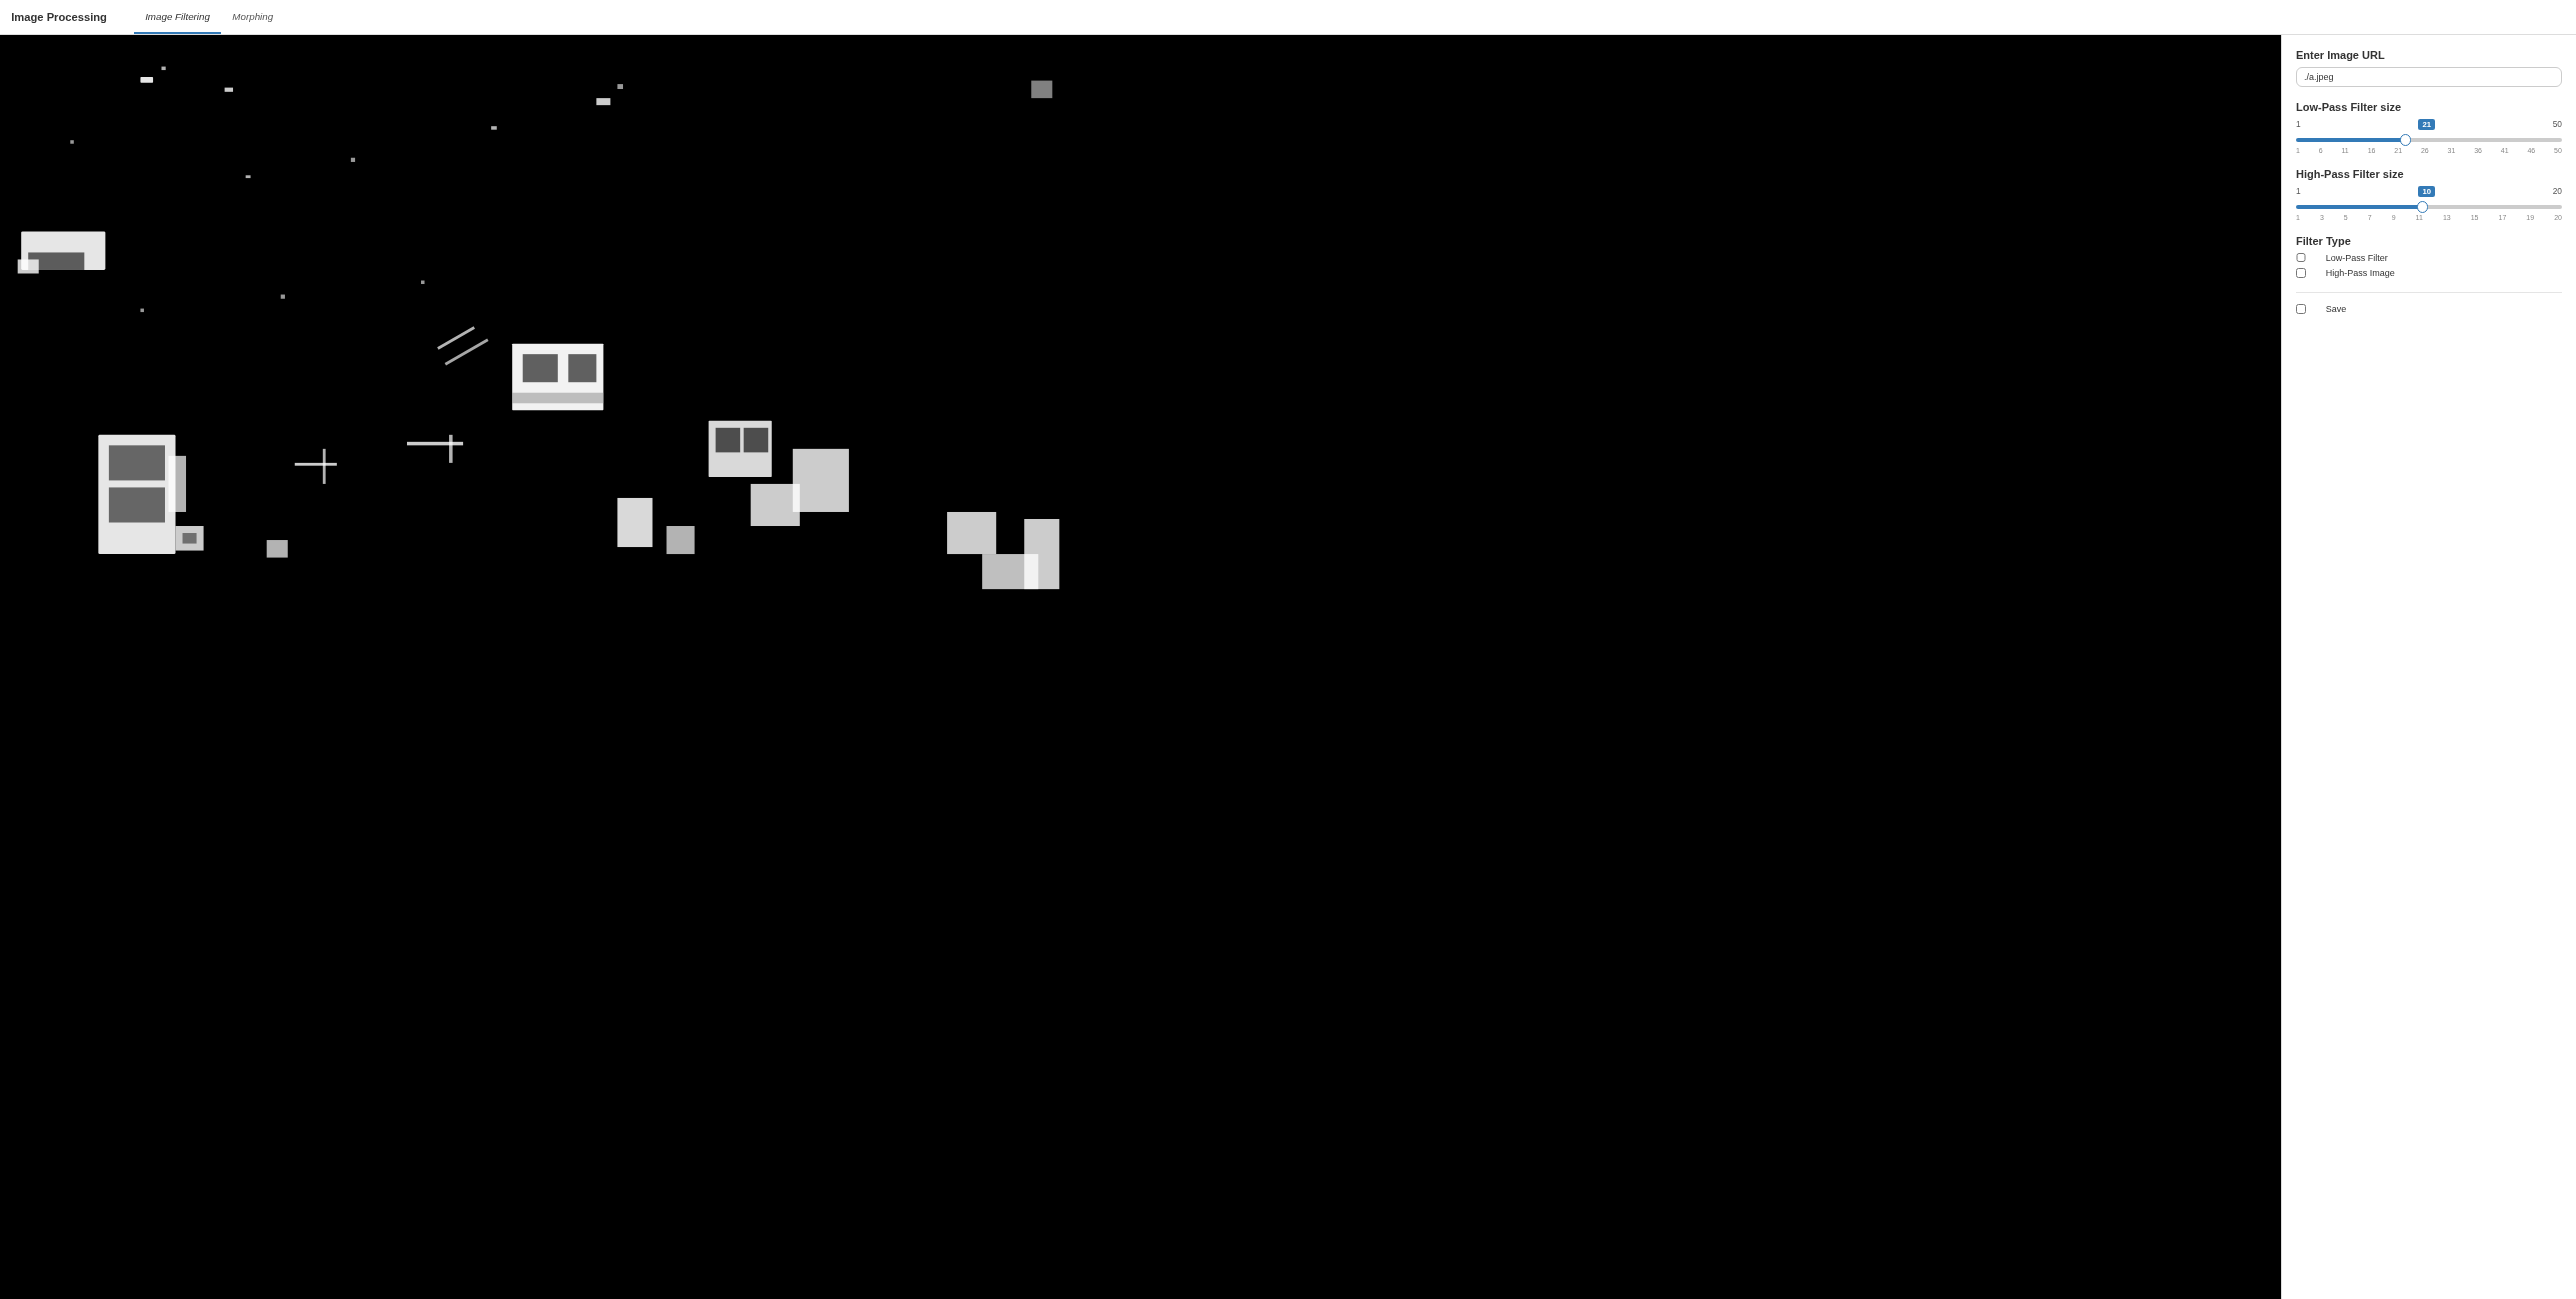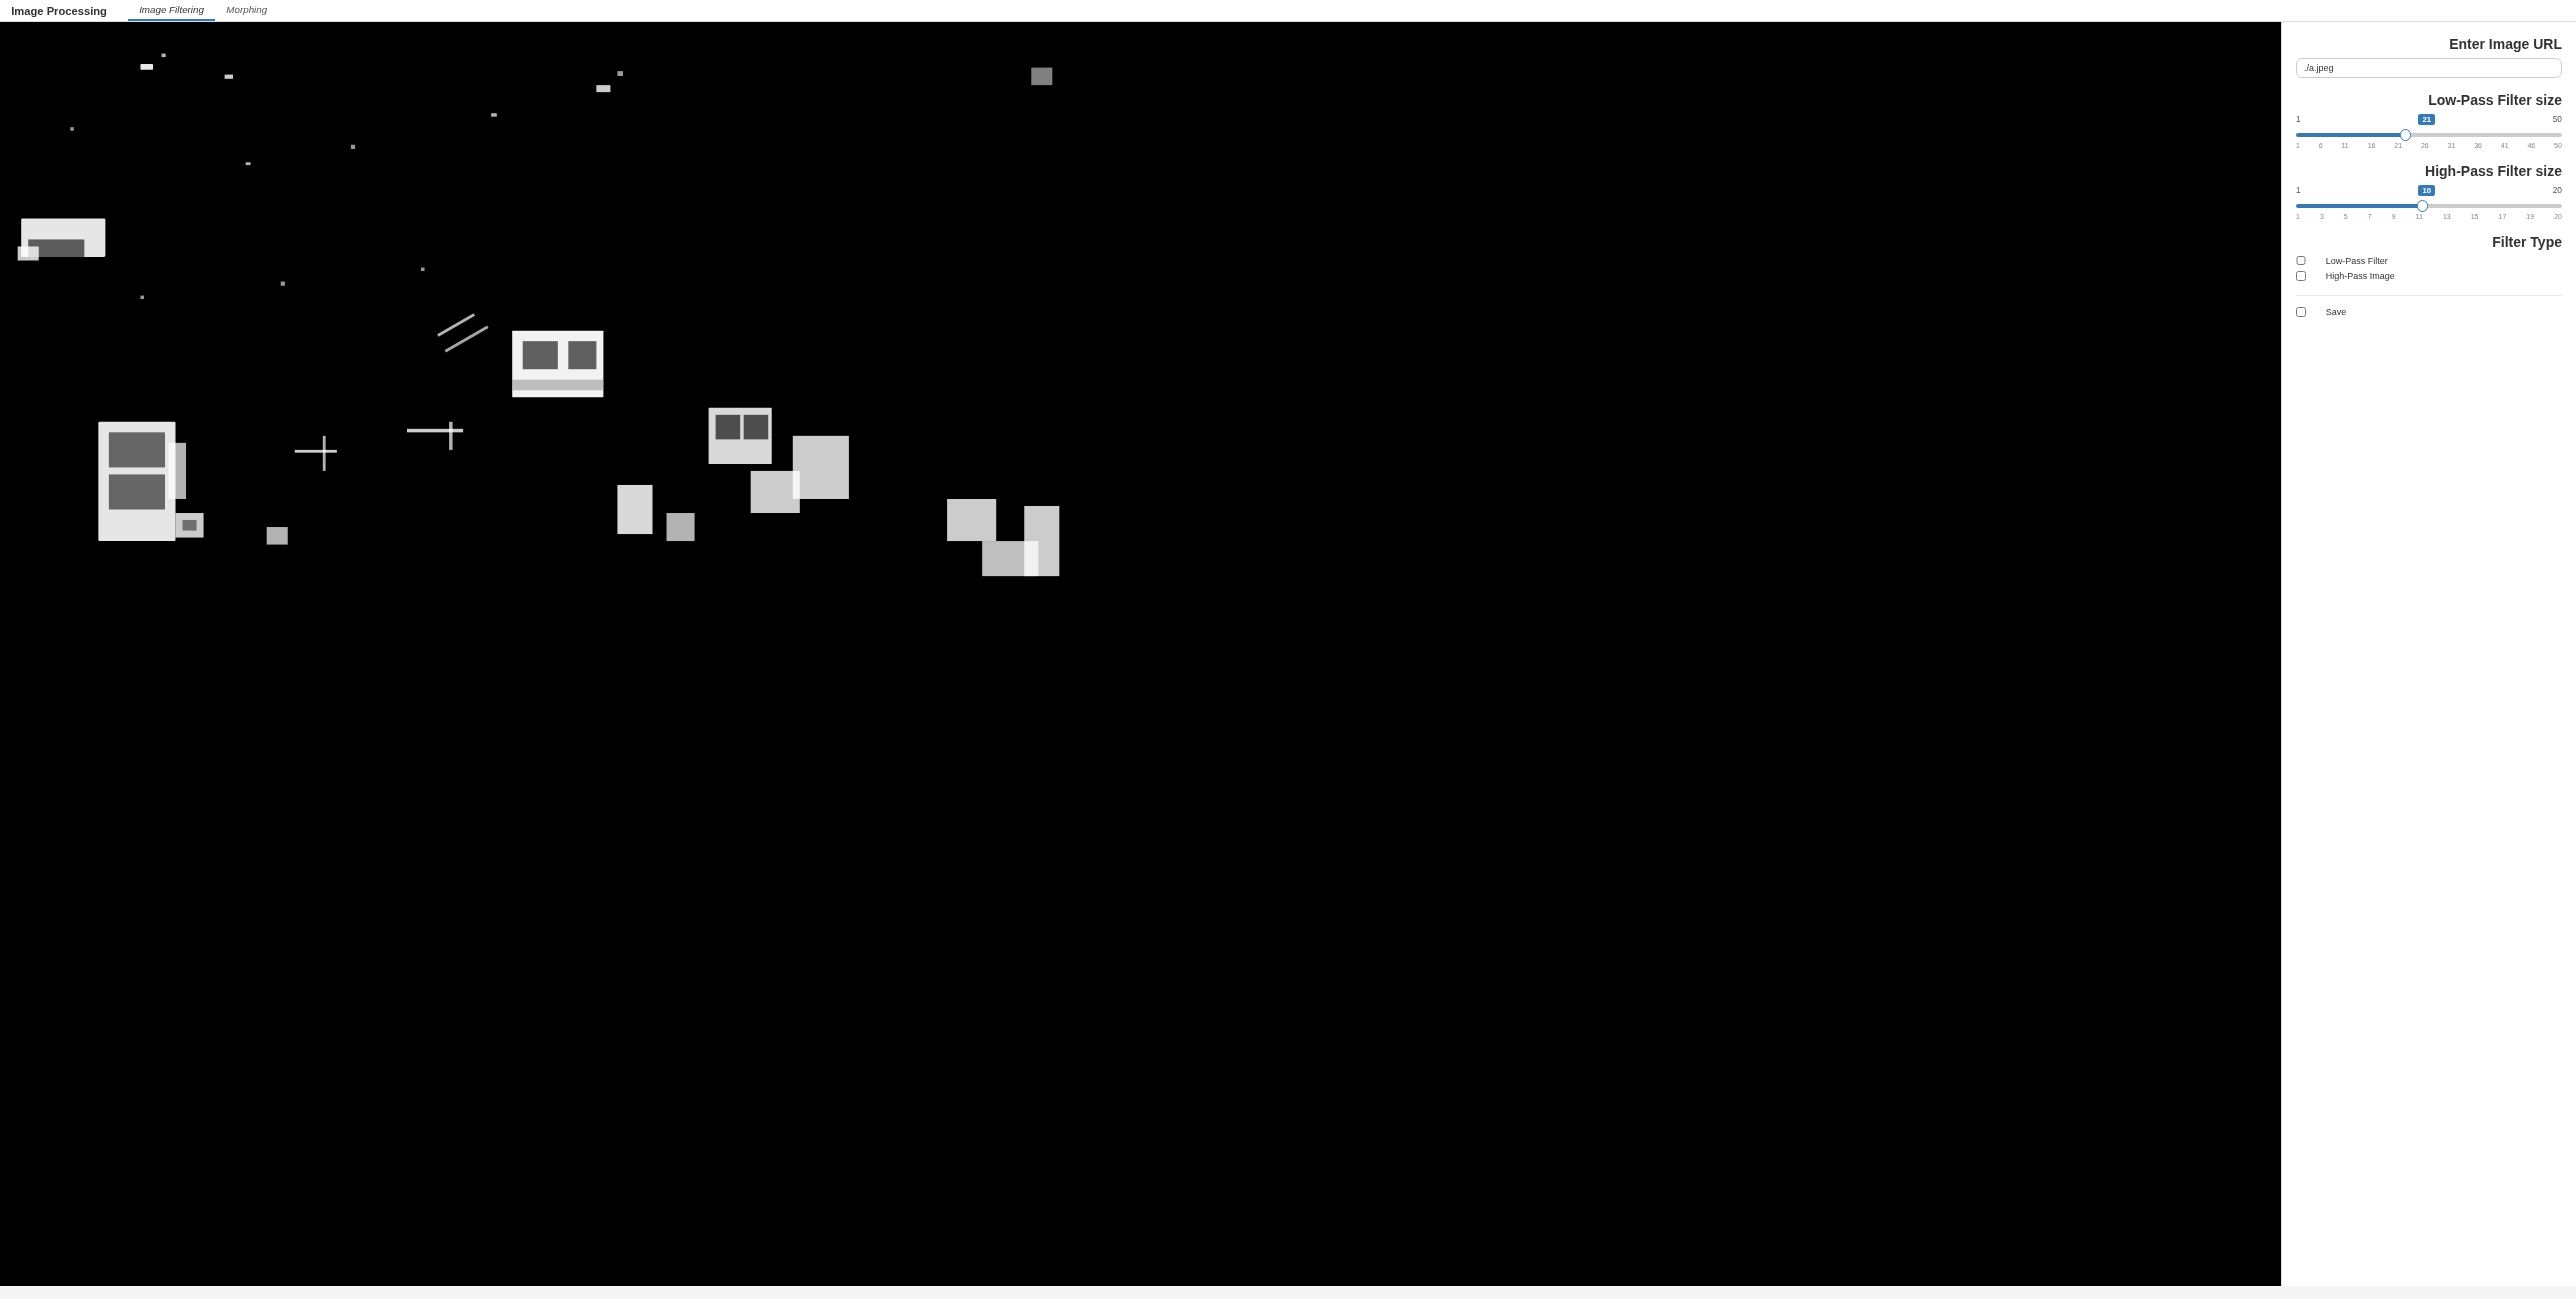--- a/index.html
+++ b/index.html
@@ -5,21 +5,22 @@
     * { box-sizing: border-box; margin: 0; padding: 0; }
     body { font-family: Arial, sans-serif; font-size: 9.8px; background: #f5f5f5; overflow: hidden; }
 
     
     .navbar {
       display: flex;
       align-items: center;
       background: #fff;
       border-bottom: 0.7px solid #ddd;
       padding: 0 11.2px;
-      height: 22px;
+      height: 35px;
+      gap: 6px;
     }
     .nav-brand {
       font-size: 11.2px;
       font-weight: bold;
       color: #333;
       margin-right: 21px;
     }
     .nav-tabs {
       display: flex;
       height: 100%;
@@ -68,26 +69,25 @@
       right: 0;
       top: 0;
       bottom: 0;
     }
 
     .control-section {
       margin-bottom: 14px;
     }
 
     .control-label {
-      font-size: 14px;
+      font-size: 11px;
       font-weight: bold;
       color: #333;
       margin-bottom: 5.6px;
       display: block;
-      text-align: right;
     }
 
     .url-input {
       width: 100%;
       padding: 4.2px 7px;
       border: 0.7px solid #ccc;
       border-radius: 6px;
       font-size: 9px;
       color: #333;
       outline: none;

